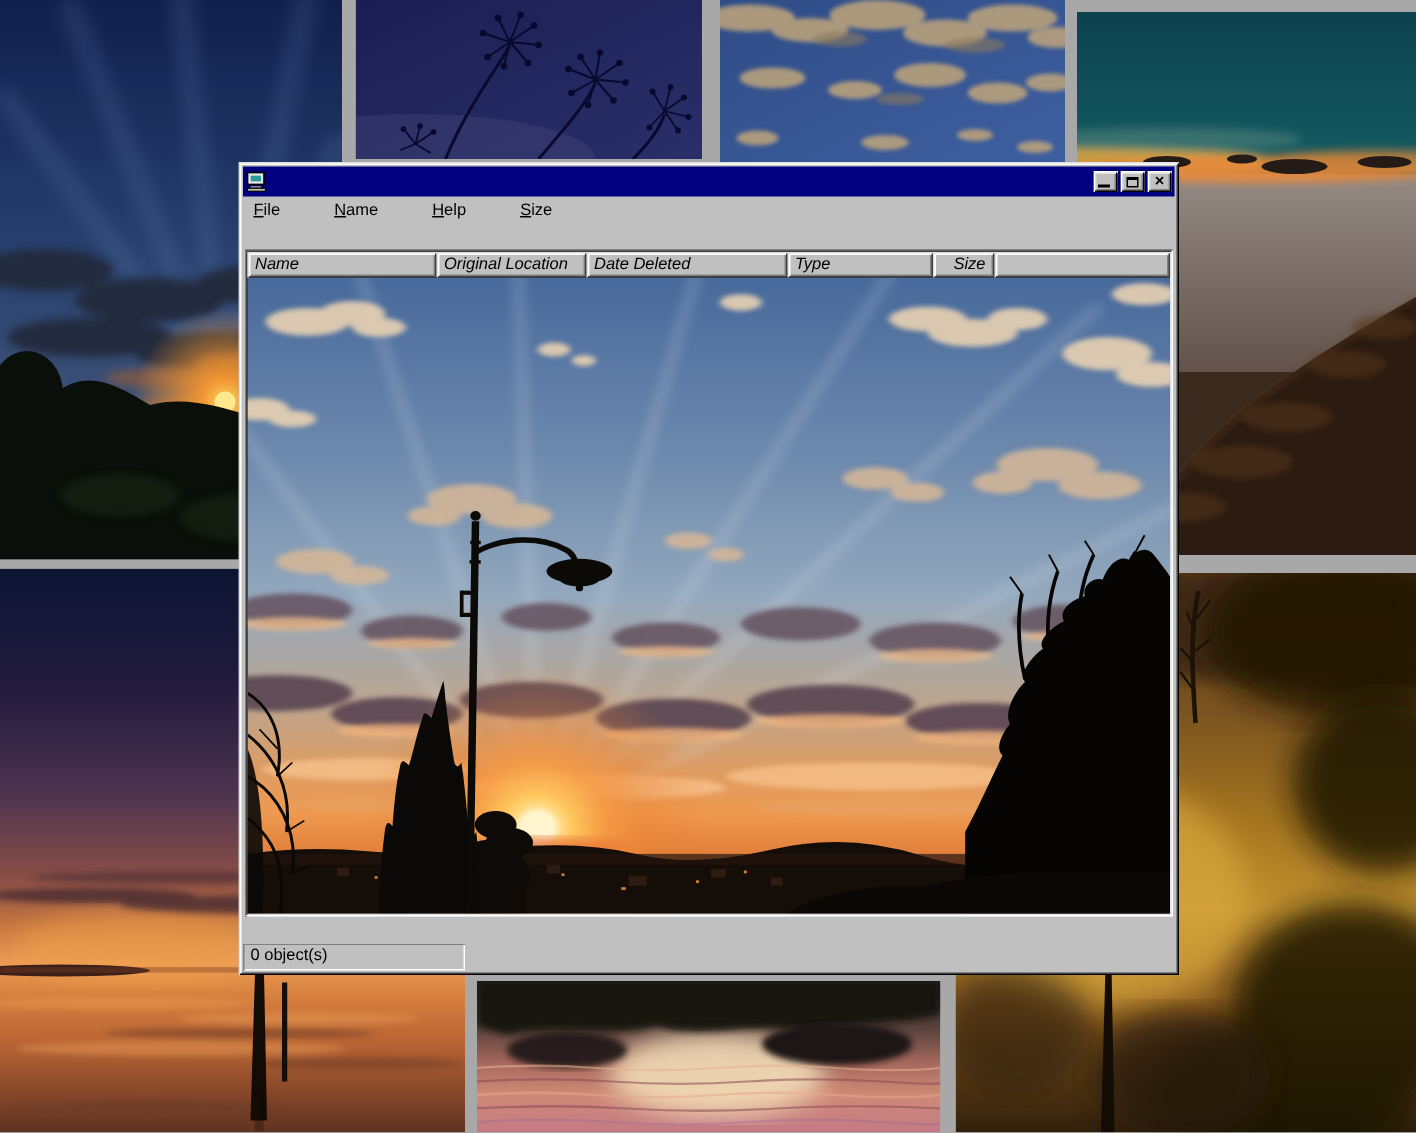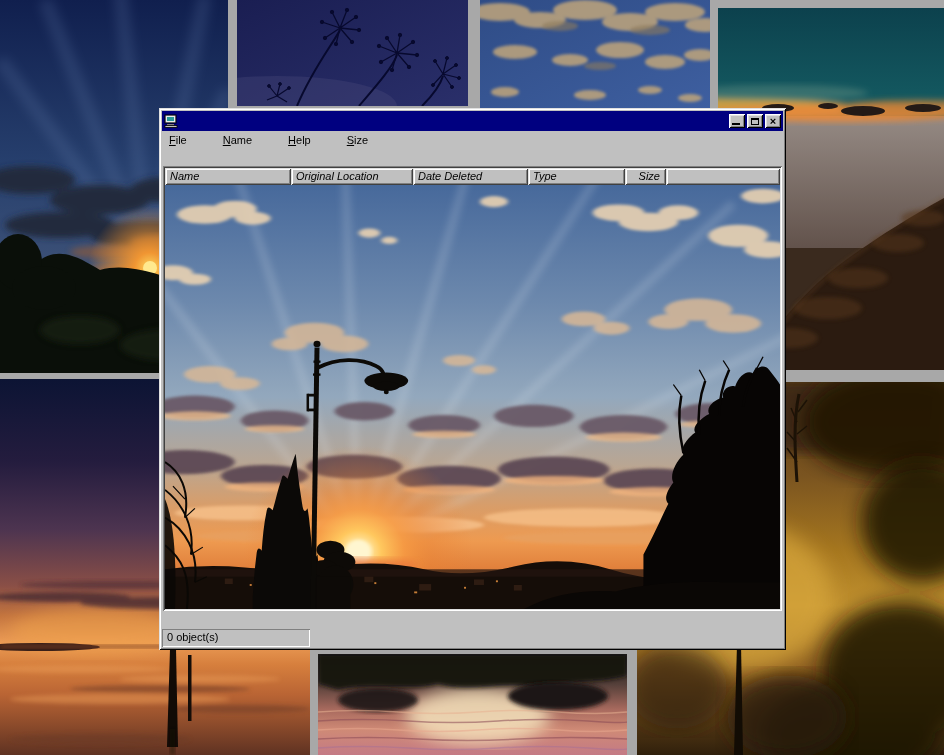--- a/index.html
+++ b/index.html
@@ -33,21 +33,21 @@
   .menuitem::first-letter{text-decoration:underline;}
   .client{flex:1 1 auto;display:flex;flex-direction:column;margin:16px 1px;
           box-shadow:inset 1px 1px 0 #808080,inset -1px -1px 0 #fff,
                      inset 2px 2px 0 #404040,inset -2px -2px 0 #dfdfdf;
           padding:2px;min-height:0;font-style:italic;}
   .hdrrow{height:17px;display:flex;flex:0 0 auto;background:#c0c0c0;}
   .hdrcell{box-sizing:border-box;height:17px;font-size:11px;color:#000;
            padding:2px 4px 0 5px;background:#c0c0c0;white-space:nowrap;overflow:hidden;
            box-shadow:inset 1px 1px 0 #dfdfdf,inset -1px -1px 0 #404040,
                       inset 2px 2px 0 #fff,inset -2px -2px 0 #808080;}
-  .hc0{width:126px;} .hc1{width:122px;} .hc2{width:115px;} .hc3{width:97px;}
+  .hc0{width:126px;} .hc1{width:100px;} .hc2{width:134px;} .hc3{width:97px;}
   .hc4{width:41px;text-align:right;padding-right:6px;} .hc5{flex:1 1 auto;}
   .viewport{flex:1 1 auto;position:relative;overflow:hidden;background:#000;min-height:0;}
   .viewport svg{display:block;width:100%;height:100%;}
   .statusbar{height:18px;margin-top:2px;display:flex;gap:14px;flex:0 0 auto;}
   .spanel{box-shadow:inset 1px 1px 0 #808080,inset -1px -1px 0 #fff;
           font-size:11px;color:#000;padding:2px 0 0 5px;box-sizing:border-box;
           white-space:nowrap;overflow:hidden;}
   .sp0{width:148px;flex:0 0 auto;} .sp1{flex:1 1 auto;position:relative;}
   .grip{position:absolute;right:1px;bottom:1px;width:12px;height:12px;
         background:

